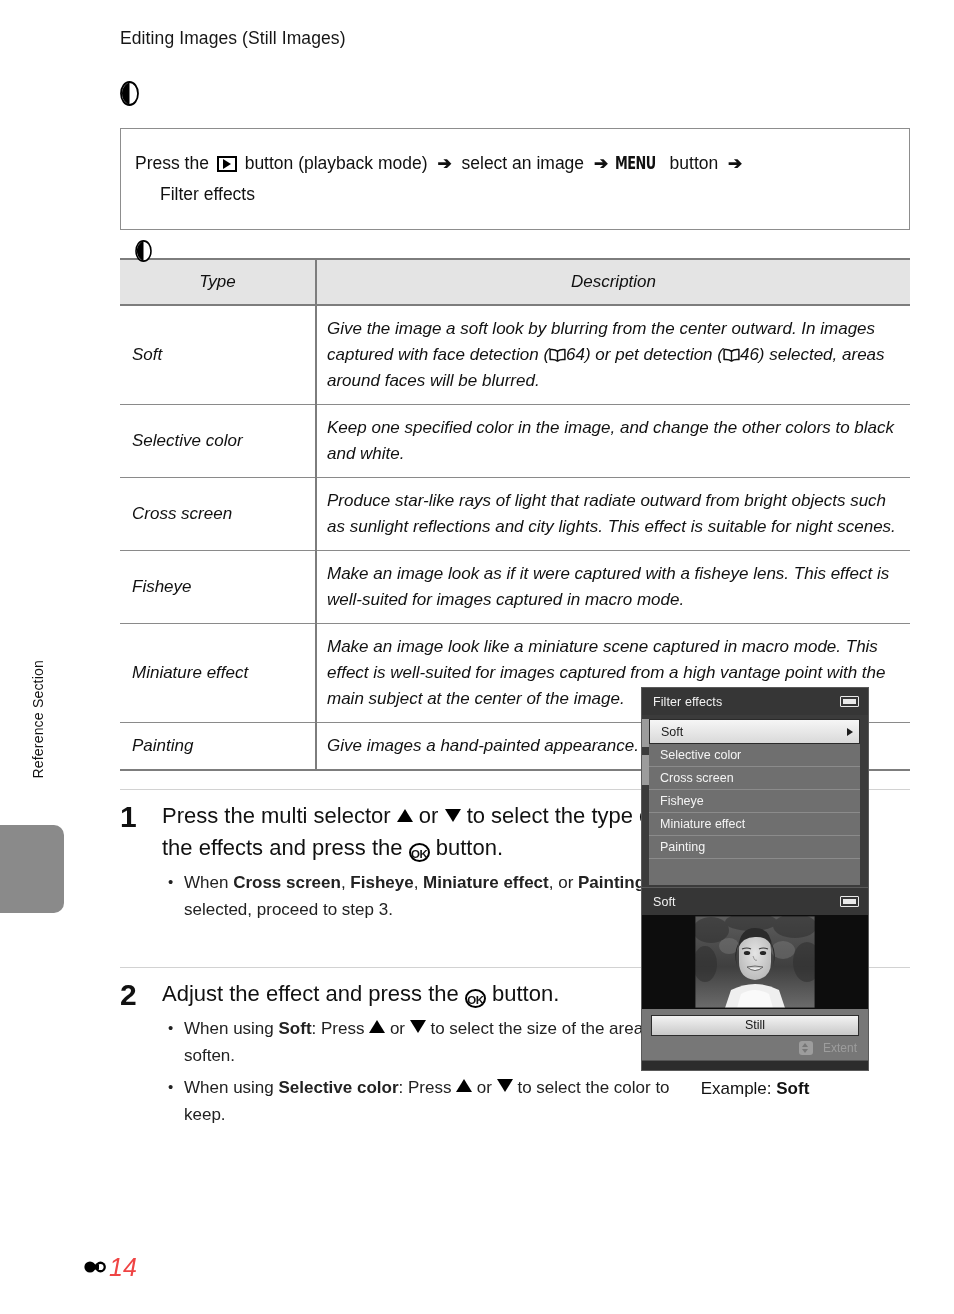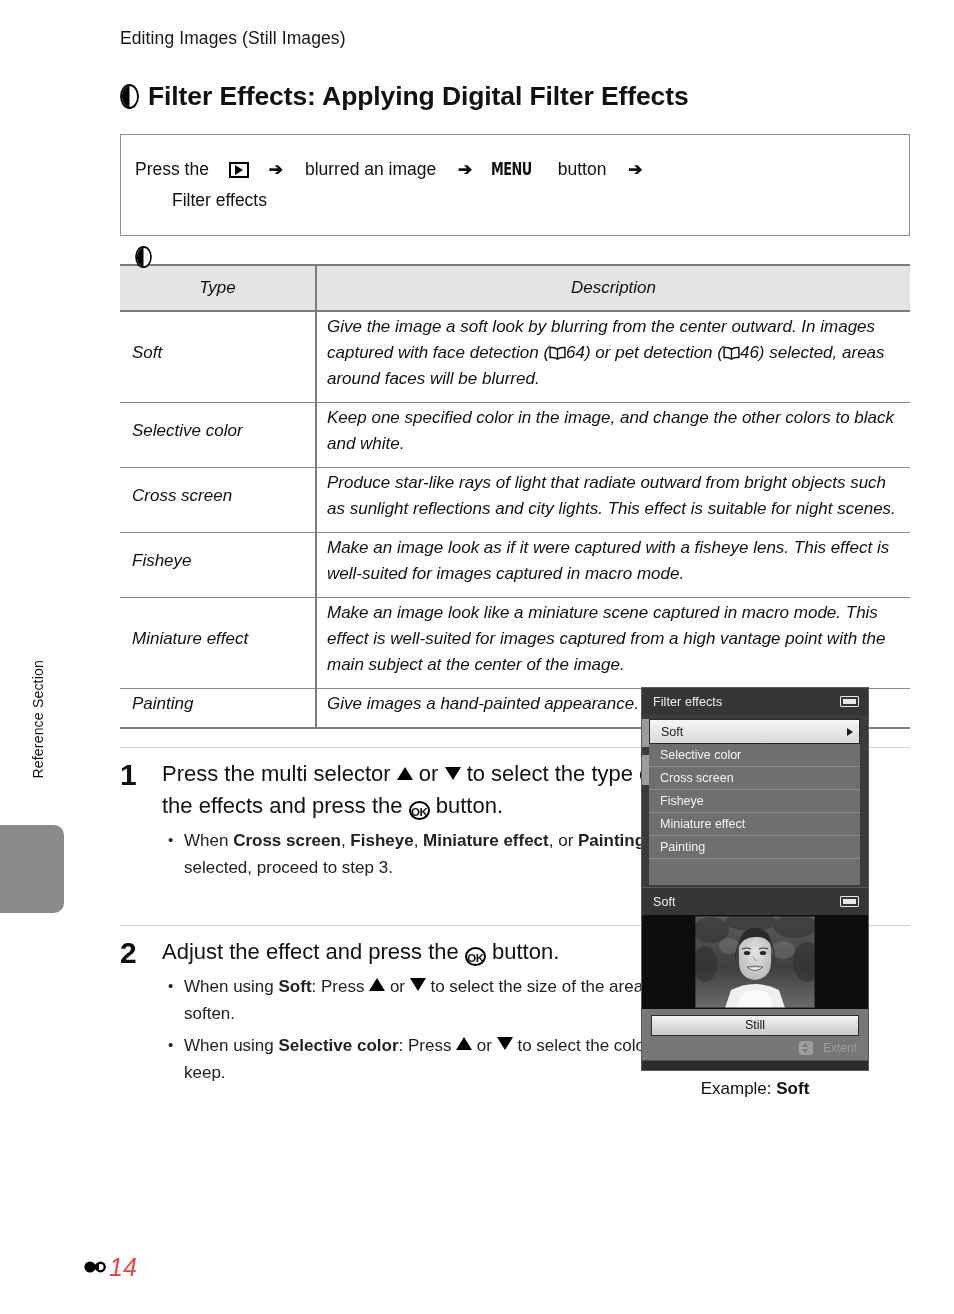--- a/index.html
+++ b/index.html
@@ -84,21 +84,20 @@
     padding: 20px 20px 20px 14px;
     min-height: 56px;
   }
   .callout .line {
     font-size: 17.5px;
     line-height: 29px;
     color: #111;
     display: flex;
     flex-wrap: wrap;
     align-items: center;
-    gap: 12px;
   }
   .callout .line span { white-space: pre; }
 
   .play-btn {
     display: inline-flex;
     align-items: center;
     justify-content: center;
     width: 20px;
     height: 16px;
     border: 2px solid #000;
@@ -143,21 +142,21 @@
     background: #e4e4e4;
     font-weight: normal;
     text-align: center;
     padding: 9px 6px;
     border-top: 2.2px solid #7d7d7d;
     border-bottom: 2.2px solid #7d7d7d;
   }
   table.spec thead th.c1 { border-right: 2.2px solid #7d7d7d; }
   table.spec tbody td {
     border-bottom: 1.6px solid #8a8a8a;
-    padding: 2px 8px 10px 10px;
+    padding: 10px 8px 10px 10px;
   }
   table.spec tbody tr:last-child td { border-bottom: 2.2px solid #7d7d7d; }
   table.spec td.c1 {
     border-right: 2.2px solid #7d7d7d;
     padding-left: 12px;
   }
   .col1 { width: 196px; }
 
   .bookref { display: inline-block; position: relative; top: 2px; margin-right: 0px;}
 
@@ -411,29 +410,29 @@
 
   <div class="crumb">Editing Images (Still Images)</div>
 
   <h1 class="heading">
     <span class="filter-icon">
       <svg width="19" height="25" viewBox="0 0 19 25">
         <ellipse cx="9.5" cy="12.5" rx="8.5" ry="11.5" fill="#fff" stroke="#000" stroke-width="1.8"></ellipse>
         <path d="M9.5 1.2 C 4.5 3.5 2 7.5 2 12.5 C 2 17.5 4.5 21.6 9.5 23.8 Z" fill="#000"></path>
       </svg>
     </span>
-    <span>Filter Effects: Applying Digital Filter Effects</span>
   </h1>
 
   <div class="callout">
     <div class="line">
       <span>Press the </span>
       <span class="play-btn"><i></i></span>
+      <span> button (playback mode) </span>
       <span class="arrow">➔</span>
-      <span> blurred an image </span>
+      <span> select an image </span>
       <span class="arrow">➔</span>
       <span class="menu-word">MENU</span>
       <span> button </span>
       <span class="arrow">➔</span>
     </div>
     <div class="line" style="margin-top:2px;">
       <span class="filter-icon" style="margin-right:6px;">
         <svg width="17" height="22" viewBox="0 0 19 25">
           <ellipse cx="9.5" cy="12.5" rx="8.5" ry="11.5" fill="#fff" stroke="#000" stroke-width="1.8"></ellipse>
           <path d="M9.5 1.2 C 4.5 3.5 2 7.5 2 12.5 C 2 17.5 4.5 21.6 9.5 23.8 Z" fill="#000"></path>

